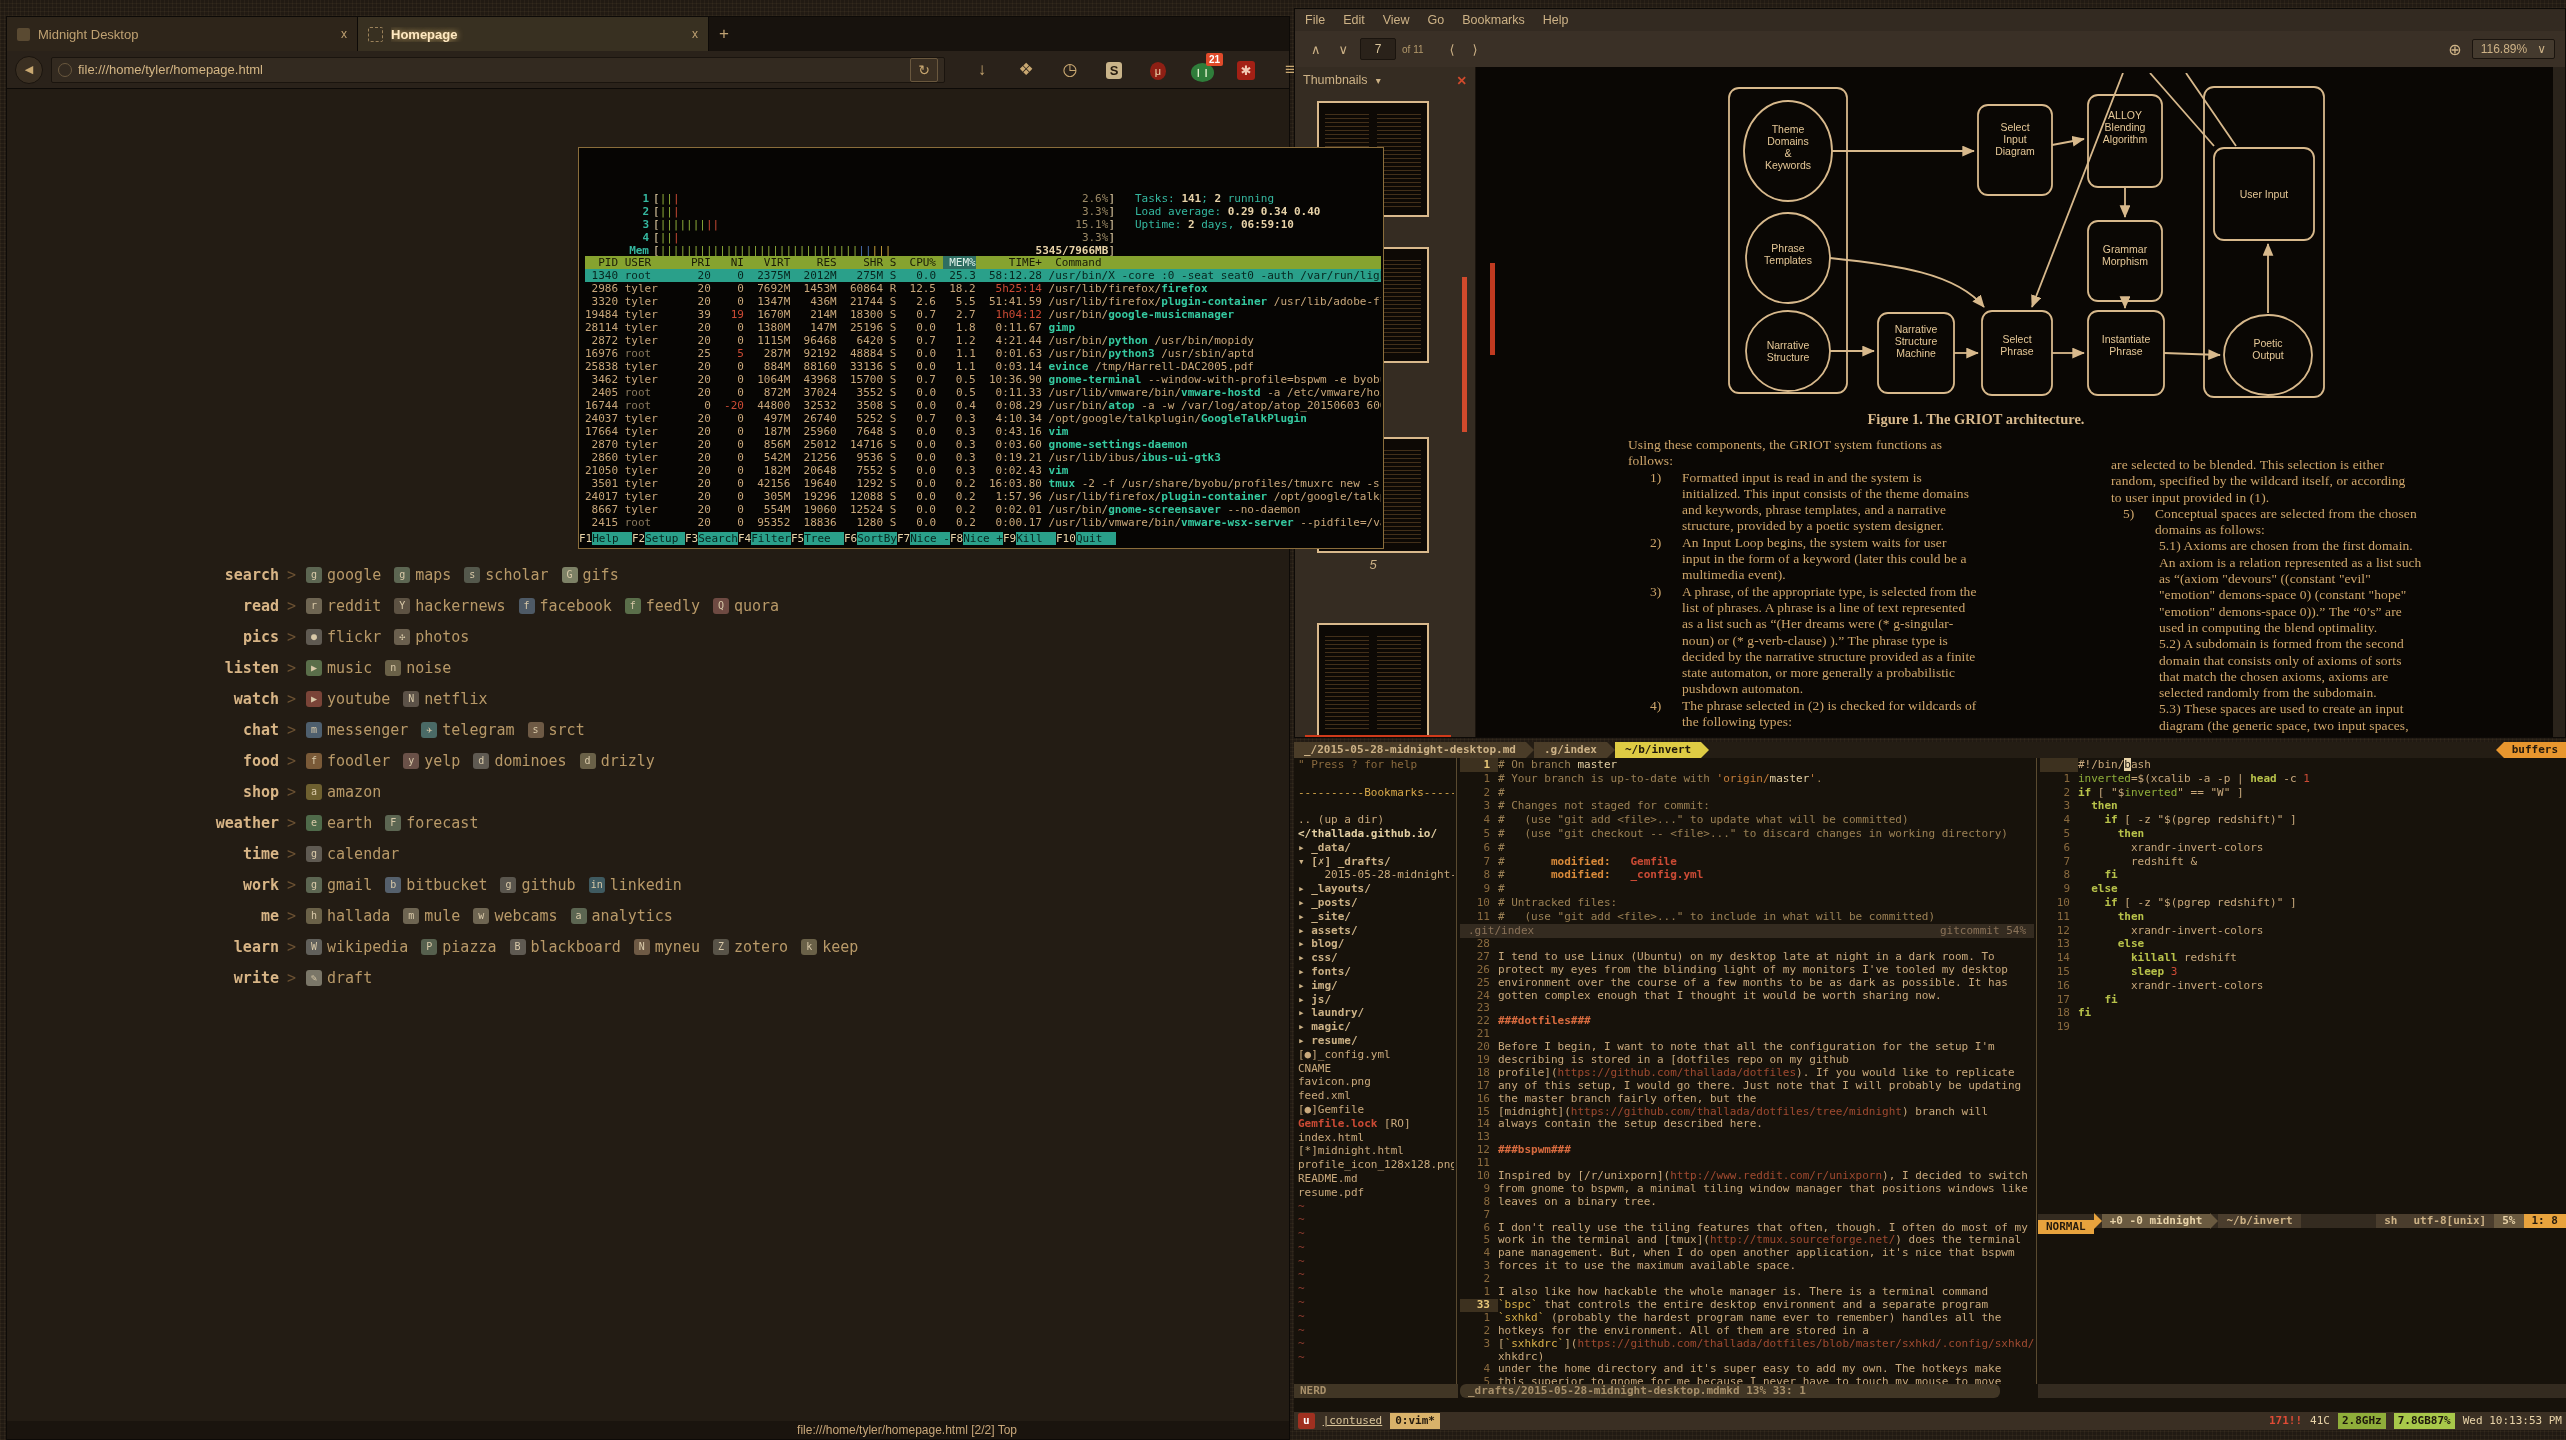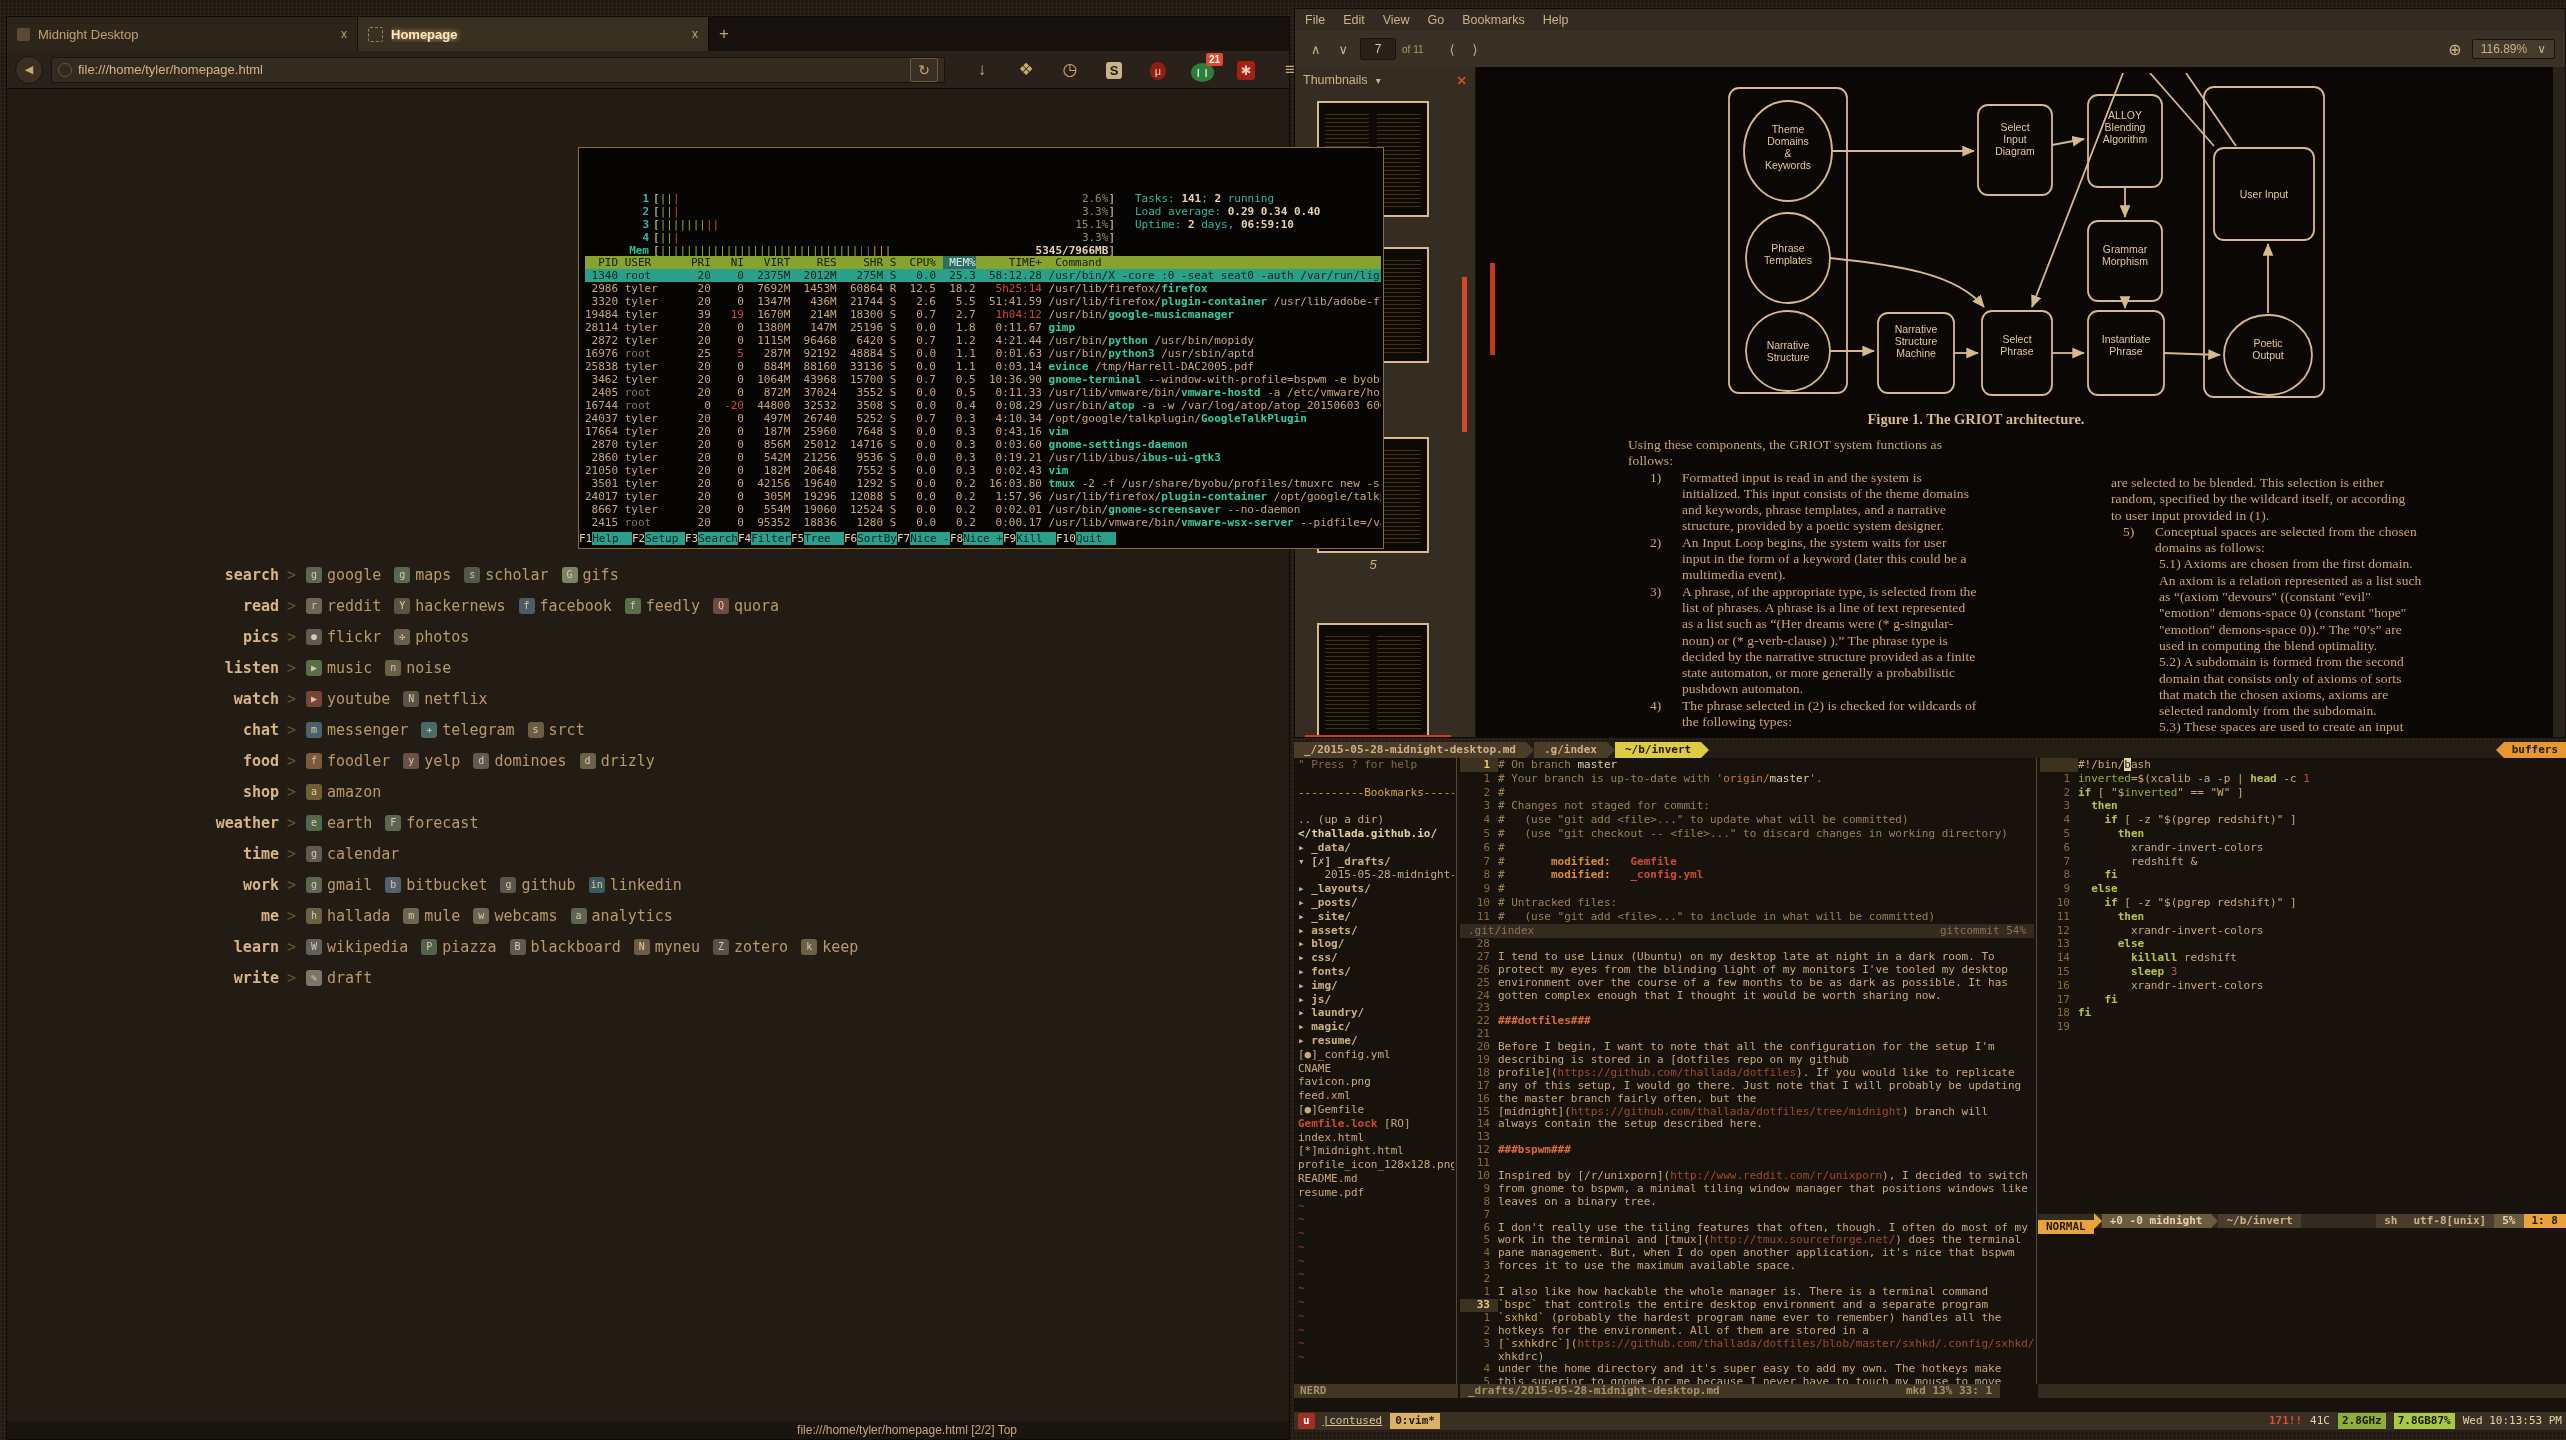--- a/index.html
+++ b/index.html
@@ -92,21 +92,21 @@
   .thumb-label{position:absolute;left:0;width:156px;text-align:center;color:#cdb286;font-size:13px;font-style:italic;}
   #thumb-next{position:absolute;left:10px;width:136px;height:30px;border:5px solid #d03a1a;background:#0d0905;}
   #side-scroll{position:absolute;right:8px;top:210px;width:5px;height:155px;background:#d14a2c;}
   #pdf-main{position:absolute;left:181px;top:58px;right:0;bottom:0;background:#0a0704;overflow:hidden;}
   #pdf-vscroll{position:absolute;right:0;top:0;bottom:0;width:12px;background:#2a231b;}
   #pdf-redmark{position:absolute;left:14px;top:196px;width:5px;height:92px;background:#c03a20;}
   #diagram{position:absolute;left:150px;top:6px;}
   #figcaption{position:absolute;left:150px;top:344px;width:700px;text-align:center;color:#d8b98c;font-family:"Liberation Serif",serif;font-weight:bold;font-size:14.5px;}
   .pdfcol{position:absolute;color:#cfa66b;font-family:"Liberation Serif",serif;font-size:13.5px;line-height:16.3px;letter-spacing:.1px;}
   #pdfcol-left{left:152px;top:370px;width:480px;}
-  #pdfcol-right{left:625px;top:408px;width:400px;}
+  #pdfcol-right{left:625px;top:390px;width:400px;}
   .pl-p{padding-left:0;} .pl-c{padding-left:10px;}
   .pl-n{padding-left:22px;} .pl-n .pnum{display:inline-block;width:32px;}
   .pl-i{padding-left:54px;}
   .pl-s{padding-left:58px;} .pl-si{padding-left:58px;}
 
   
   #vimterm{position:absolute;left:1294px;top:742px;width:1272px;height:688px;background:#17120b;font-size:11px;line-height:13.8px;overflow:hidden;}
   #vtabline{position:absolute;left:0;top:0;right:0;height:16px;background:#241d14;display:flex;align-items:stretch;}
   .vtab{background:#4a3c28;color:#cdb286;padding:0 10px;display:flex;align-items:center;font-weight:bold;}
   .vtab.active{background:#decb44;color:#1d160c;}
@@ -132,21 +132,21 @@
   .git .vtxt{color:#9b8054;}
   .git .mast{color:#e3cfa3;} .git .quoted{color:#c87f3a;}
   .git .modlbl{color:#d98a3a;font-weight:bold;} .git .modfile{color:#cc4b35;font-weight:bold;}
   .mdh{color:#d96b3f;font-weight:bold;} .mdurl{color:#a04a30;} .mdcode{color:#d9b04a;}
   .kw{color:#b8c24a;font-weight:bold;} .redtok{color:#cc4b35;}
   .greentok{color:#8fae3a;}
   .cursorbox{background:#e8d3a8;color:#17120b;}
   .vsep{position:absolute;top:16px;width:1px;background:#5a4a30;height:626px;}
   .statusline{position:absolute;height:14px;background:#413625;color:#a8906a;display:flex;align-items:center;font-weight:bold;}
   #st-nerd{left:0;top:642px;width:164px;padding-left:6px;box-sizing:border-box;}
-  #st-md{left:166px;top:642px;width:540px;justify-content:space-between;padding:0 8px;box-sizing:border-box;}
+  #st-md{left:166px;top:642px;width:540px;justify-content:flex-start;padding:0 8px;box-sizing:border-box;border-radius:6px;}
   #st-right{left:744px;top:642px;width:528px;background:#342b20;}
   #st-git{position:absolute;left:166px;top:182px;width:574px;height:14px;background:#342b20;color:#8a7258;display:flex;justify-content:space-between;padding:0 8px;box-sizing:border-box;}
   #airline{position:absolute;left:744px;top:472px;width:528px;height:14px;background:#342b20;display:flex;align-items:center;}
   .al-seg{padding:0 8px;height:14px;display:flex;align-items:center;font-weight:bold;}
   .al-mode{background:#e8a33d;color:#241a0e;margin-top:12px;}
   .al-s1{background:#6a5a40;color:#e8d3a8;}
   .al-s2{background:#4a3d2d;color:#cdb286;}
   .al-fill{flex:1;}
   .al-r1{background:#4a3d2d;color:#cdb286;} .al-r2{background:#6a5a40;color:#e8d3a8;}
   .al-r3{background:#e8a33d;color:#241a0e;}

